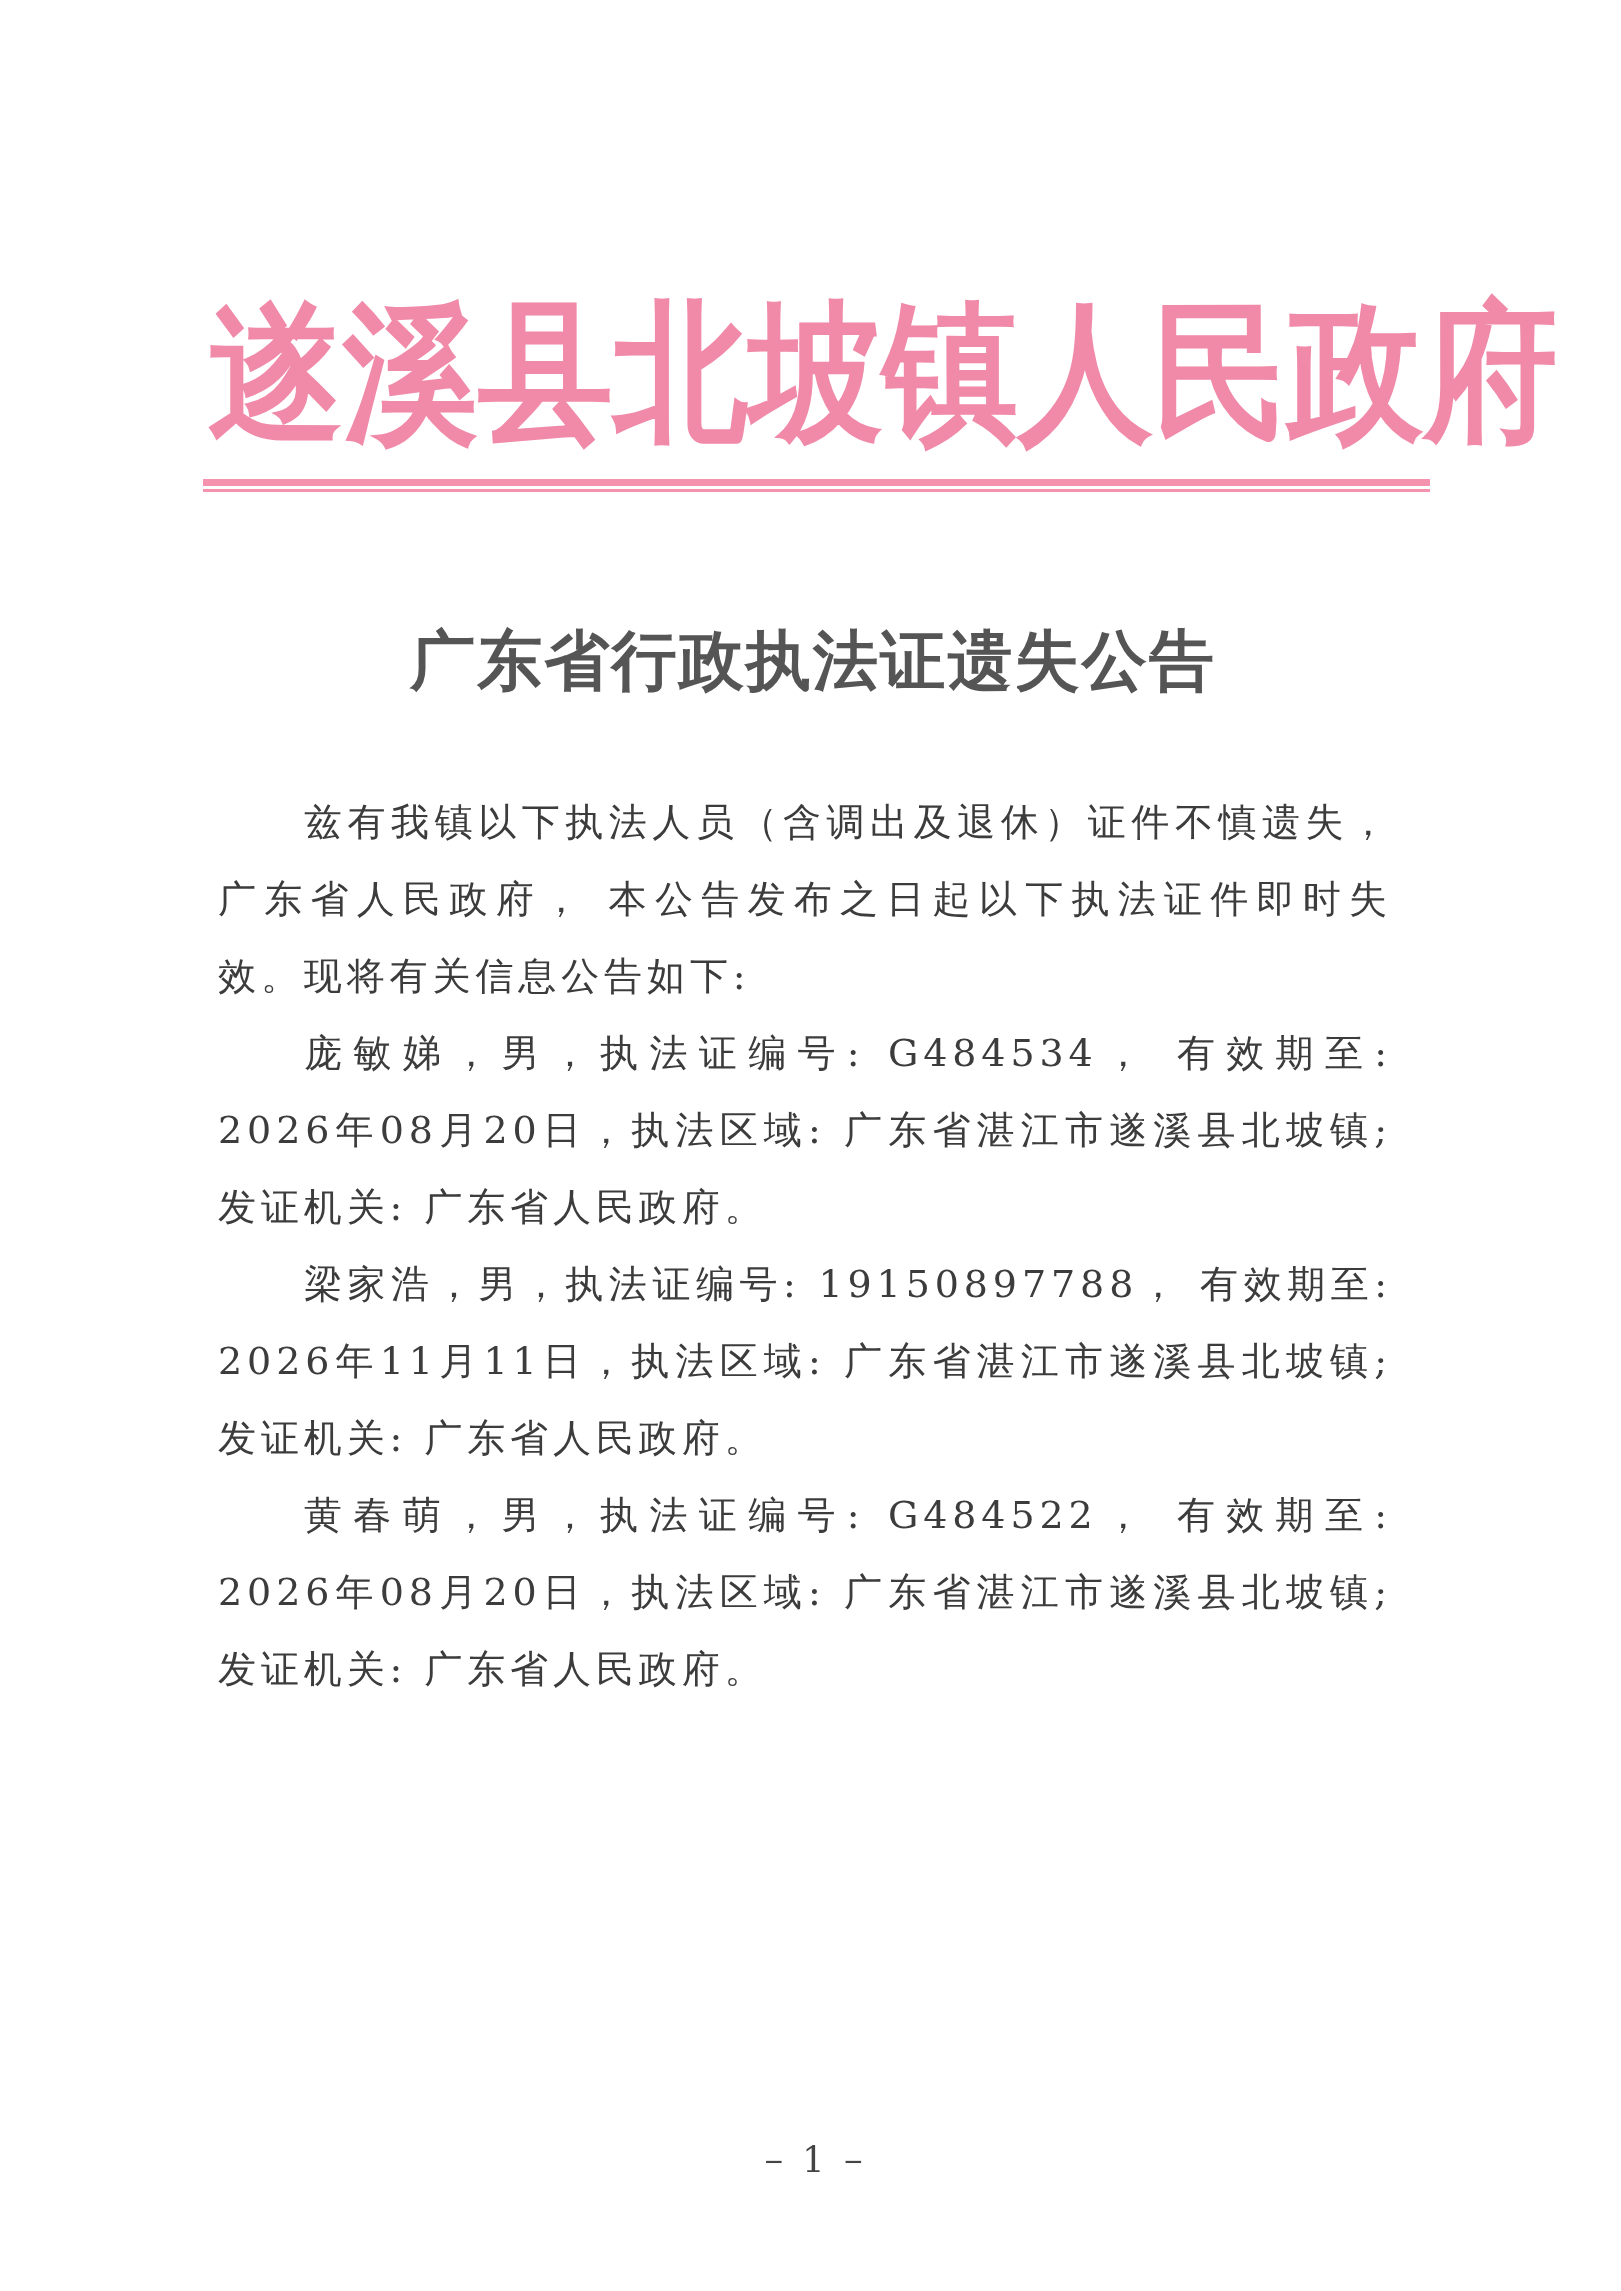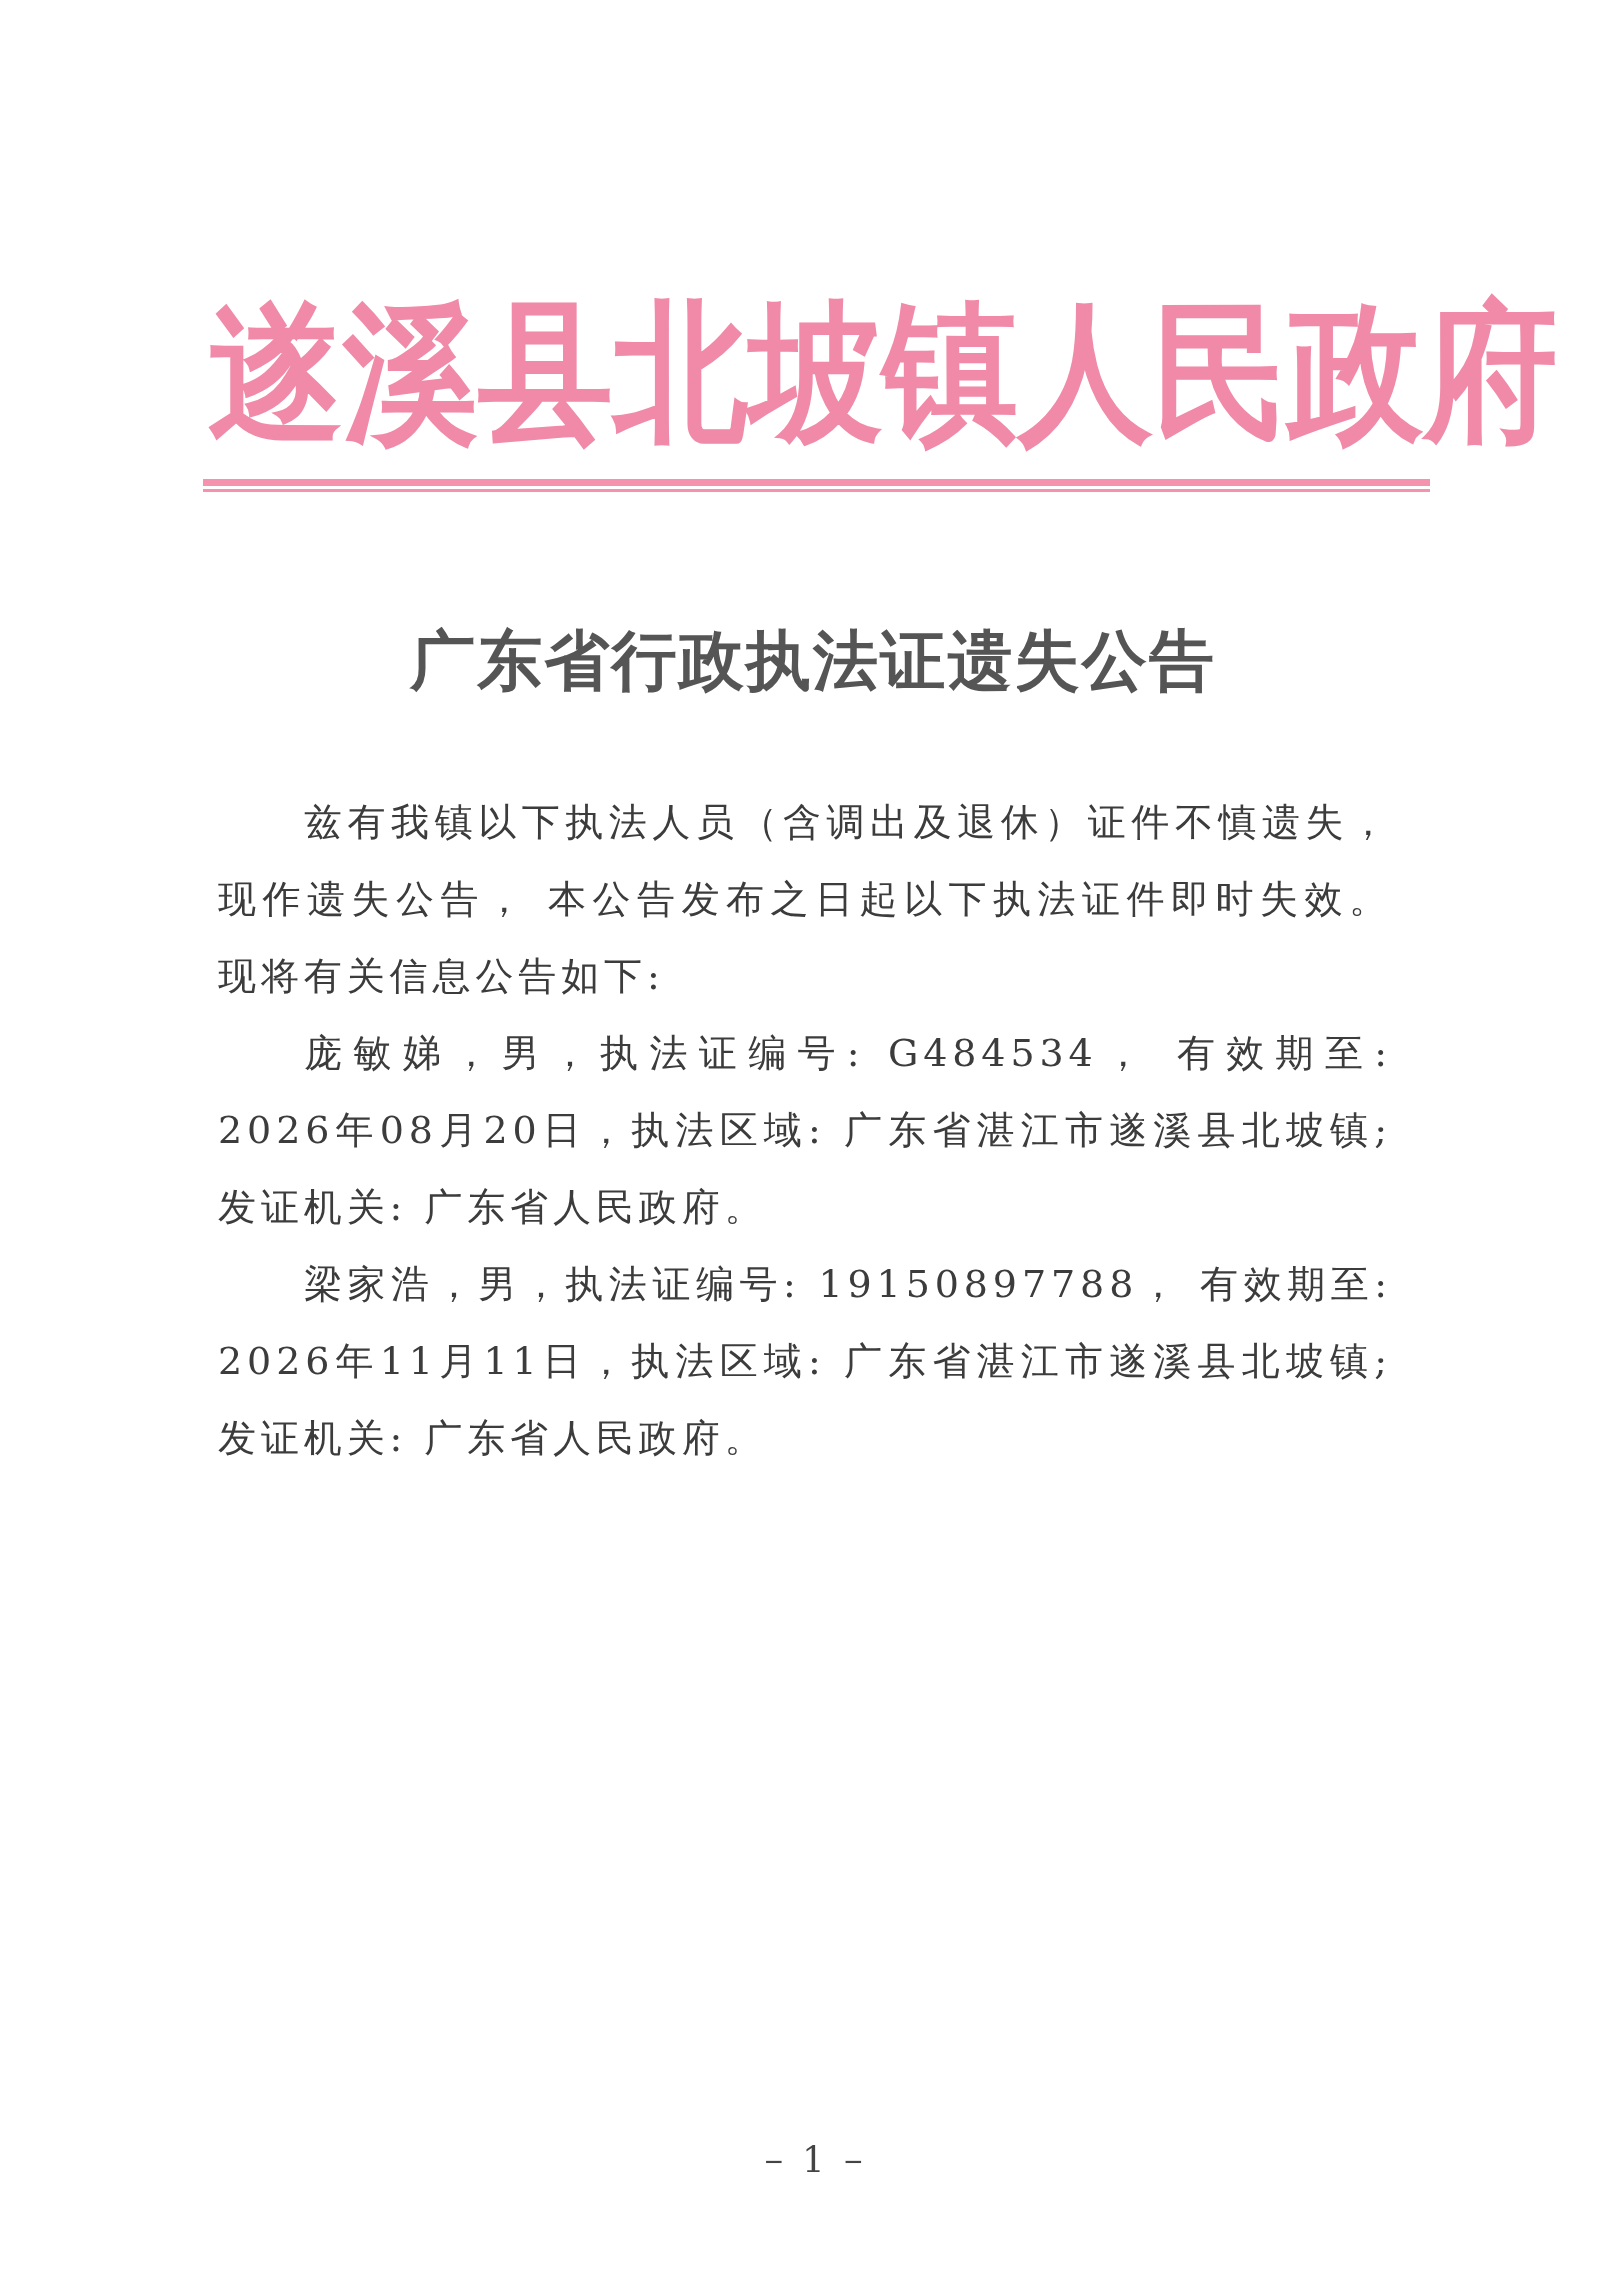--- a/index.html
+++ b/index.html
@@ -48,19 +48,20 @@
   <span>执</span>
   <span>法</span>
   <span>证</span>
   <span>遗</span>
   <span>失</span>
   <span>公</span>
   <span>告</span>
 </div>
 
 <div class="body-text">
-  <p>兹有我镇以下执法人员（含调出及退休）证件不慎遗失，现作遗失公告， 本公告发布之日起以下执法证件即时失效。现将有关信息公告如下:</p>
+  <p>兹有我镇以下执法人员（含调出及退休）证件不慎遗失，广东省人民政府， 本公告发布之日起以下执法证件即时失效。现将有关信息公告如下:</p>
   <p>庞敏娣，男，执法证编号: G484534， 有效期至: 2026年08月20日，执法区域: 广东省湛江市遂溪县北坡镇; 发证机关: 广东省人民政府。</p>
   <p>梁家浩，男，执法证编号: 19150897788， 有效期至: 2026年11月11日，执法区域: 广东省湛江市遂溪县北坡镇; 发证机关: 广东省人民政府。</p>
+  <p>黄春萌，男，执法证编号: G484522， 有效期至: 2026年08月20日，执法区域: 广东省湛江市遂溪县北坡镇; 发证机关: 广东省人民政府。</p>
 </div>
 
 <div class="page-num">－ 1 －</div>
 
 
 </body></html>

